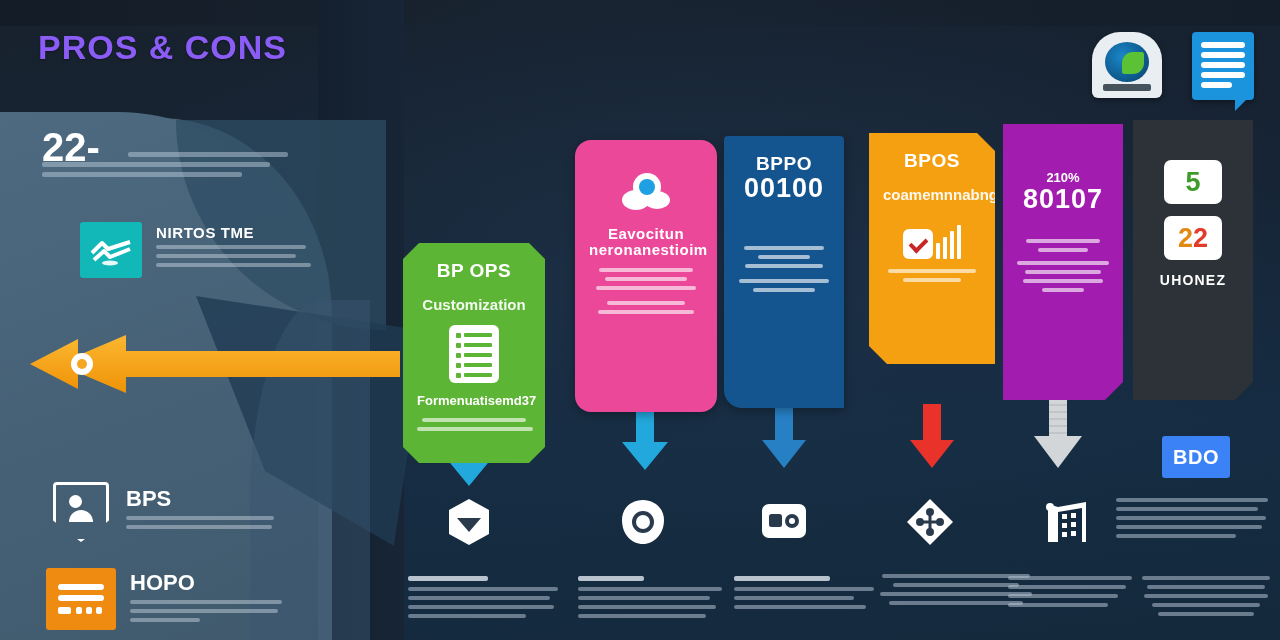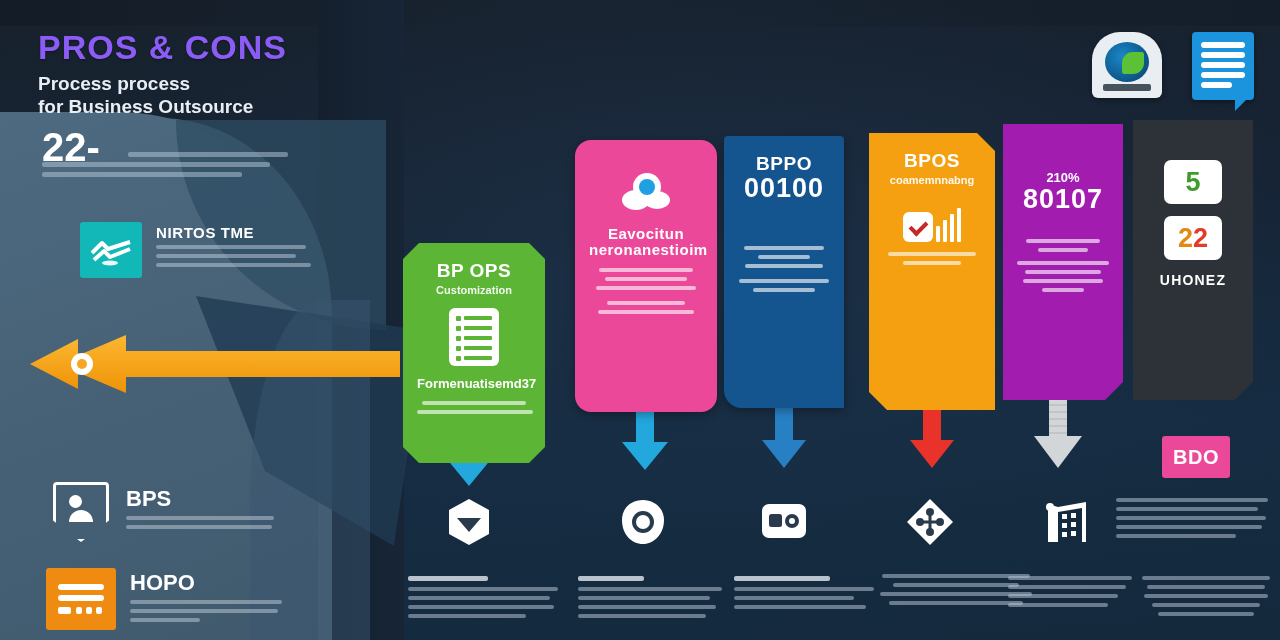--- a/index.html
+++ b/index.html
@@ -126,39 +126,39 @@
     box-shadow:0 3px 10px rgba(0,0,0,.3);
   }
   .card-green {
     left:403px; top:243px; width:142px; height:220px;
     background:#5cb534;
     clip-path:polygon(0 16px,16px 0,calc(100% - 16px) 0,100% 16px,100% calc(100% - 16px),calc(100% - 16px) 100%,16px 100%,0 calc(100% - 16px));
   }
   .card-cyan  { left:575px; top:140px; width:142px; height:272px; background:#ec4899; border-radius:16px; }
   .card-blue  { left:724px; top:136px; width:120px; height:272px; background:#14558f; border-radius:4px 4px 0 18px; }
   .card-amber {
-    left:869px; top:133px; width:126px; height:277px; background:#f5a011;
+    left:869px; top:133px; width:126px; height:231px; background:#f5a011;
     clip-path:polygon(0 0,calc(100% - 18px) 0,100% 18px,100% 100%,18px 100%,0 calc(100% - 18px));
   }
   .card-dark1 {
     left:1003px; top:124px; width:120px; height:276px; background:#a21caf;
     clip-path:polygon(0 0,100% 0,100% calc(100% - 18px),calc(100% - 18px) 100%,0 100%);
   }
   .card-dark2 {
     left:1133px; top:120px; width:120px; height:280px; background:#2c3237;
     clip-path:polygon(0 0,100% 0,100% calc(100% - 18px),calc(100% - 18px) 100%,0 100%);
   }
 
   .card-title {
     font-size:19px; font-weight:bold; letter-spacing:.5px;
     line-height:1.05; filter:blur(.35px);
   }
   .card-title.num { font-size:27px; letter-spacing:1px; }
   .card-sub {
-    font-size:11px; font-weight:bold; margin-top:3px;
+    font-size:15px; font-weight:bold; margin-top:15px;
     opacity:.92; filter:blur(.6px);
   }
   .card-stat-small { font-size:13px; font-weight:bold; filter:blur(.5px); }
   .card-body { margin-top:10px; }
   .cbl { height:4px; border-radius:2px; background:rgba(255,255,255,.62); margin:0 auto 5px; filter:blur(.7px); }
   .card-ico { margin:12px auto 10px; }
 
   
   .doc-ico { width:50px; height:58px; background:#fff; border-radius:6px; padding:8px 7px; }
   .doc-row { display:flex; gap:3px; align-items:center; margin-bottom:5px; }
@@ -222,21 +222,21 @@
   
   .bot-ico { position:absolute; z-index:6; }
 
   
   .cap { position:absolute; z-index:6; }
   .cap-h { height:5px; border-radius:2px; background:#e3eaf1; opacity:.8; margin-bottom:6px; filter:blur(.6px); }
   .cap-l { height:4px; border-radius:2px; background:#b9c8d6; opacity:.52; margin-bottom:5px; filter:blur(.7px); }
 
   .red-badge {
     position:absolute; left:1162px; top:436px; width:68px; height:42px;
-    background:#ec4899; border-radius:3px; z-index:6;
+    background:#3b82f6; border-radius:3px; z-index:6;
     display:flex; align-items:center; justify-content:center;
     font-size:20px; font-weight:bold; color:#fff; letter-spacing:.5px;
     filter:blur(.4px);
   }
 </style>
 </head>
 <body>
 
 <div class="canvas">
   <div class="bg-base"></div>
@@ -245,24 +245,20 @@
 
   <div class="dark-gutter"></div>
   <div class="left-panel"></div>
   <div class="left-panel-2"></div>
   <div class="blob-a"></div>
   <div class="blob-b"></div>
   <div class="blob-c"></div>
 
   <div class="header">
     <div class="title">PROS &amp; CONS</div>
-    <div class="subtitle">
-      <div>Process process</div>
-      <div>for Business Outsource</div>
-    </div>
   </div>
 
   <div class="stat-block">
     <div class="stat-number">22-</div>
     <div class="stat-lines">
       <div class="ln" style="width:160px"></div>
     </div>
     <div class="stat-lines2">
       <div class="ln" style="width:228px"></div>
       <div class="ln" style="width:200px"></div>

